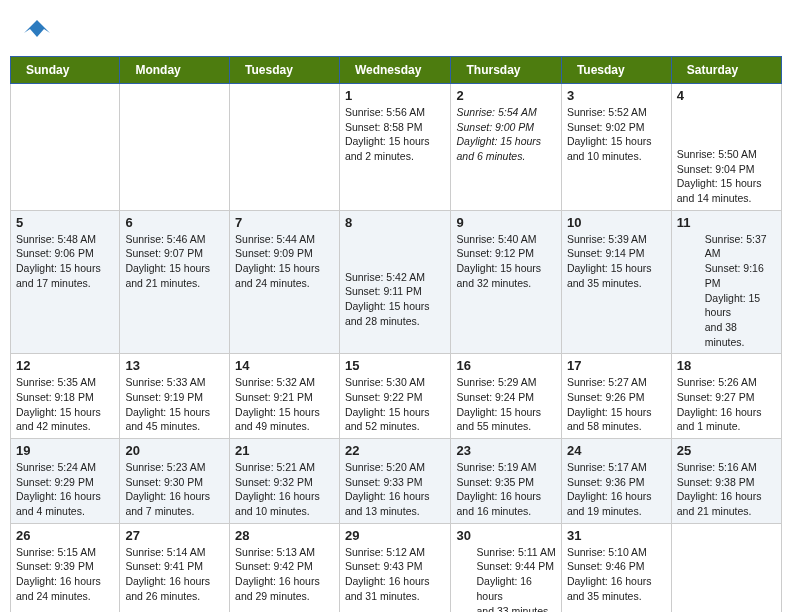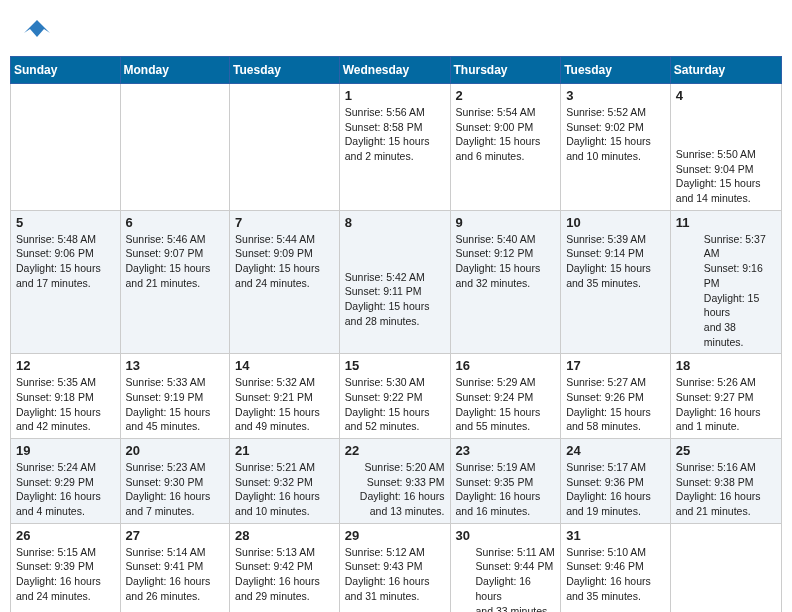--- a/index.html
+++ b/index.html
@@ -37,24 +37,24 @@
     .location {
       font-size: 16px;
       color: #333;
     }
     .calendar {
       width: 100%;
       border-collapse: collapse;
       font-size: 11px;
     }
     .calendar th {
-      background: #0369a1;
+      background: #4d7c0f;
       color: #fff;
       text-align: left;
-      padding: 6px 3px;
+      padding: 6px 15px;
       font-size: 12px;
       font-weight: bold;
       border: 1px solid #2c5fa8;
     }
     .calendar td {
       vertical-align: top;
       border: 1px solid #ccc;
       padding: 4px 5px;
       width: 113px;
       min-height: 80px;
@@ -123,21 +123,21 @@
         <td class="empty-cell"></td>
         <td>
           <span class="day-num">1</span>
           <div class="cell-content" style="white-space: pre-line;">Sunrise: 5:56 AM
 Sunset: 8:58 PM
 Daylight: 15 hours
 and 2 minutes.</div>
         </td>
         <td>
           <span class="day-num">2</span>
-          <div class="cell-content" style="white-space: pre-line;">Sunrise: 5:54 AM
+          <div class="cell-content" style="white-space: pre-line; font-style: italic;">Sunrise: 5:54 AM
 Sunset: 9:00 PM
 Daylight: 15 hours
 and 6 minutes.</div>
         </td>
         <td>
           <span class="day-num">3</span>
           <div class="cell-content" style="white-space: pre-line;">Sunrise: 5:52 AM
 Sunset: 9:02 PM
 Daylight: 15 hours
 and 10 minutes.</div>
@@ -269,21 +269,21 @@
         </td>
         <td>
           <span class="day-num">21</span>
           <div class="cell-content" style="white-space: pre-line;">Sunrise: 5:21 AM
 Sunset: 9:32 PM
 Daylight: 16 hours
 and 10 minutes.</div>
         </td>
         <td>
           <span class="day-num">22</span>
-          <div class="cell-content" style="white-space: pre-line; text-align: right;">Sunrise: 5:20 AM
+          <div class="cell-content" style="white-space: pre-line;">Sunrise: 5:20 AM
 Sunset: 9:33 PM
 Daylight: 16 hours
 and 13 minutes.</div>
         </td>
         <td>
           <span class="day-num">23</span>
           <div class="cell-content" style="white-space: pre-line;">Sunrise: 5:19 AM
 Sunset: 9:35 PM
 Daylight: 16 hours
 and 16 minutes.</div>

